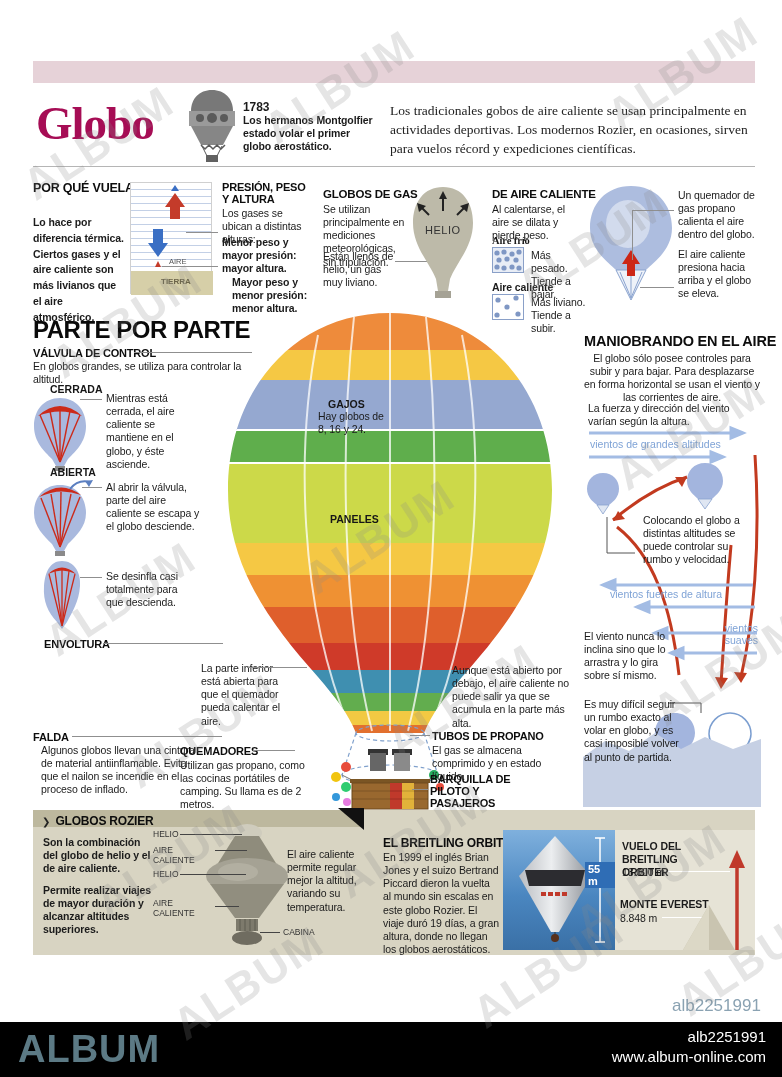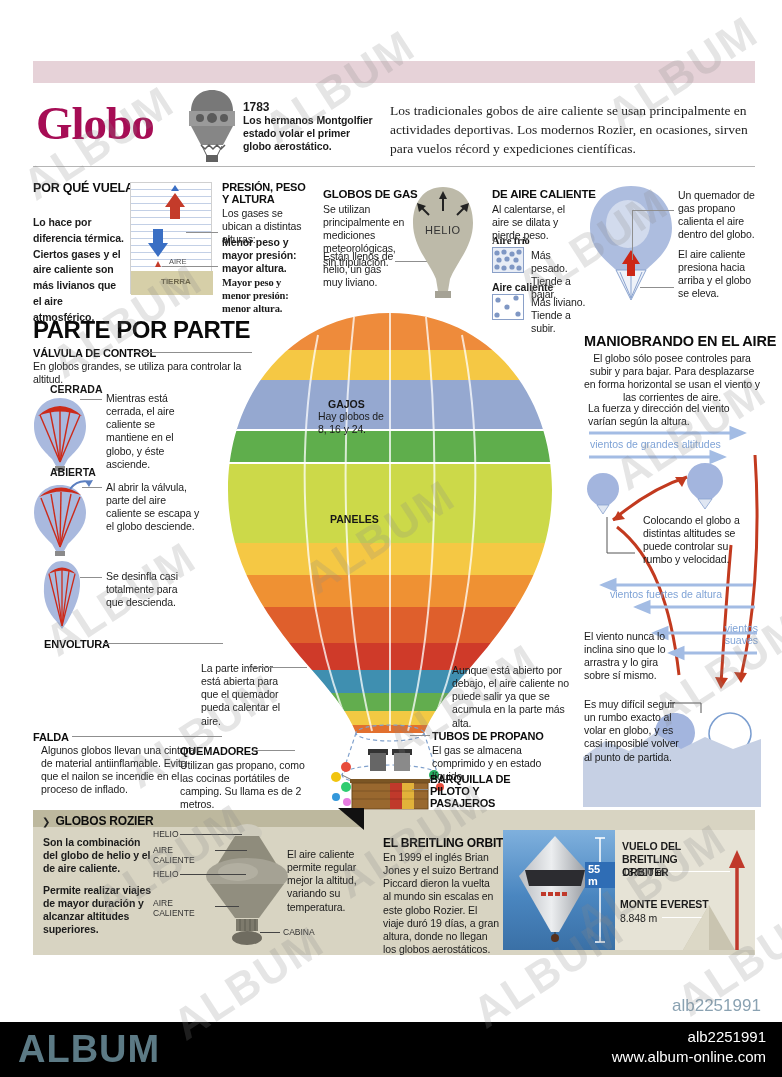--- a/index.html
+++ b/index.html
@@ -76,21 +76,21 @@
     </svg>
     <div class="abs" style="left:38px; top:74px; font-size:7.5px; color:#555;">AIRE</div>
     <div class="abs" style="left:30px; top:94px; font-size:8px; color:#6b6449; font-weight:bold;">TIERRA</div>
   </div>
   <div class="line" style="left:186px; top:232px; width:32px;"></div>
   <div class="line" style="left:162px; top:266px; width:56px;"></div>
 
   <div class="abs sub-title" style="left:222px; top:181px; width:90px;">PRESIÓN, PESO Y ALTURA</div>
   <div class="abs t" style="left:222px; top:207px; width:90px;">Los gases se ubican a distintas alturas:</div>
   <div class="abs t bold" style="left:222px; top:236px; width:85px;">Menor peso y mayor presión: mayor altura.</div>
-  <div class="abs t bold" style="left:222px; top:276px; width:85px;font-family:Liberation Serif, serif;">Mayor peso y menor presión: menor altura.</div>
+  <div class="abs t bold" style="left:232px; top:276px; width:85px;">Mayor peso y menor presión: menor altura.</div>
 
   <div class="abs sec-title" style="left:323px; top:188px; font-size:11.5px;">GLOBOS DE GAS</div>
   <div class="abs t" style="left:323px; top:203px; width:82px;">Se utilizan principalmente en mediciones meteorológicas, sin tripulación.</div>
   <div class="abs t" style="left:323px; top:250px; width:72px;">Están llenos de helio, un gas muy liviano.</div>
   <div class="line" style="left:395px; top:261px; width:45px;"></div>
   <div class="vline" style="left:440px; top:233px; height:28px;"></div>
 
   <svg class="abs" style="left:411px; top:183px;" width="64" height="120" viewBox="0 0 64 120">
     <path d="M32,4 C51,4 62,19 62,40 C62,64 45,80 39,96 L37,108 L27,108 L25,96 C19,80 2,64 2,40 C2,19 13,4 32,4 Z" fill="#bdbaa9"></path>
     <rect x="24" y="108" width="16" height="7" fill="#a5a295"></rect>

